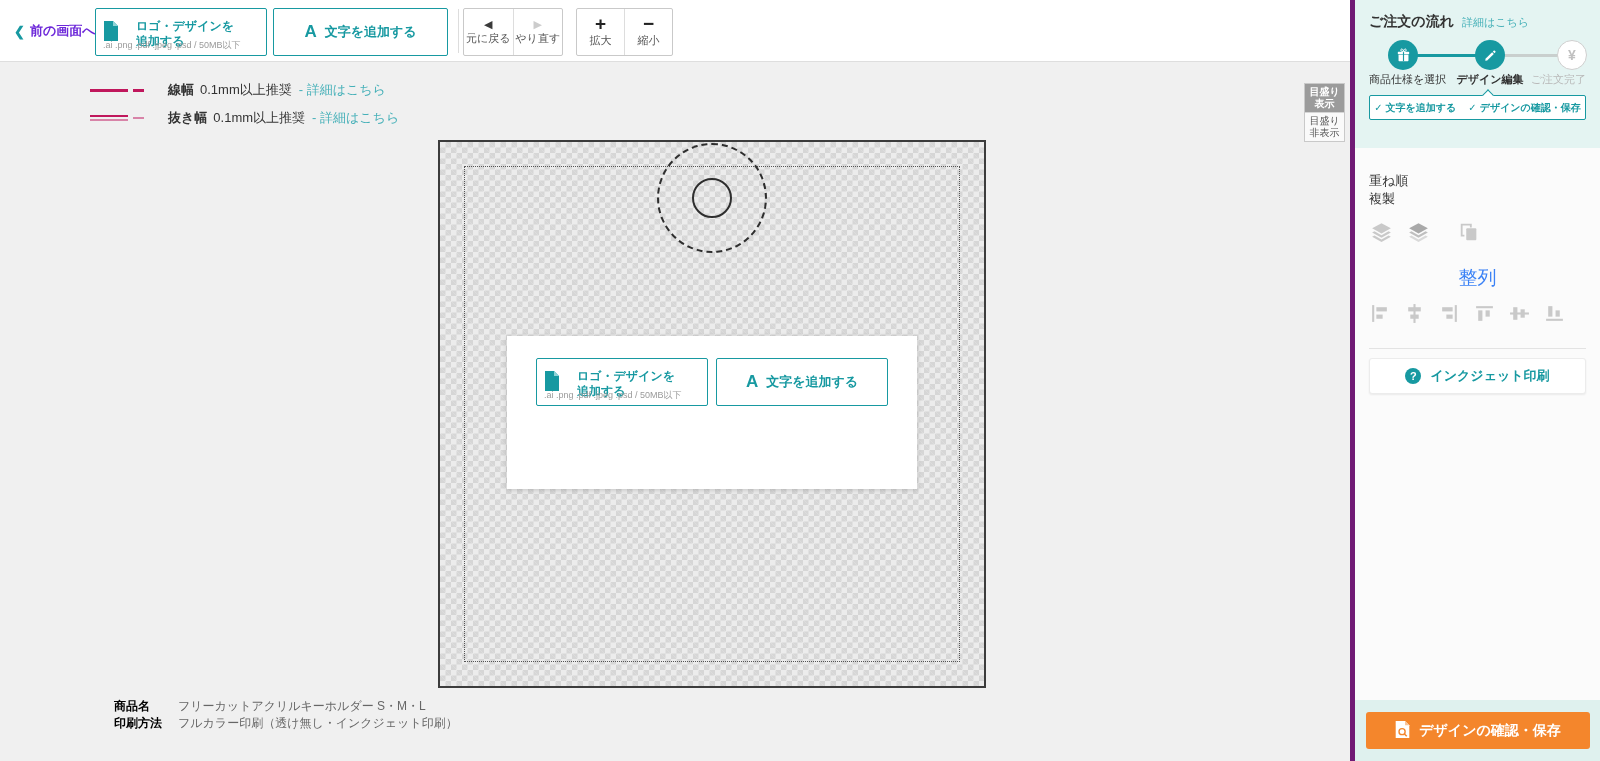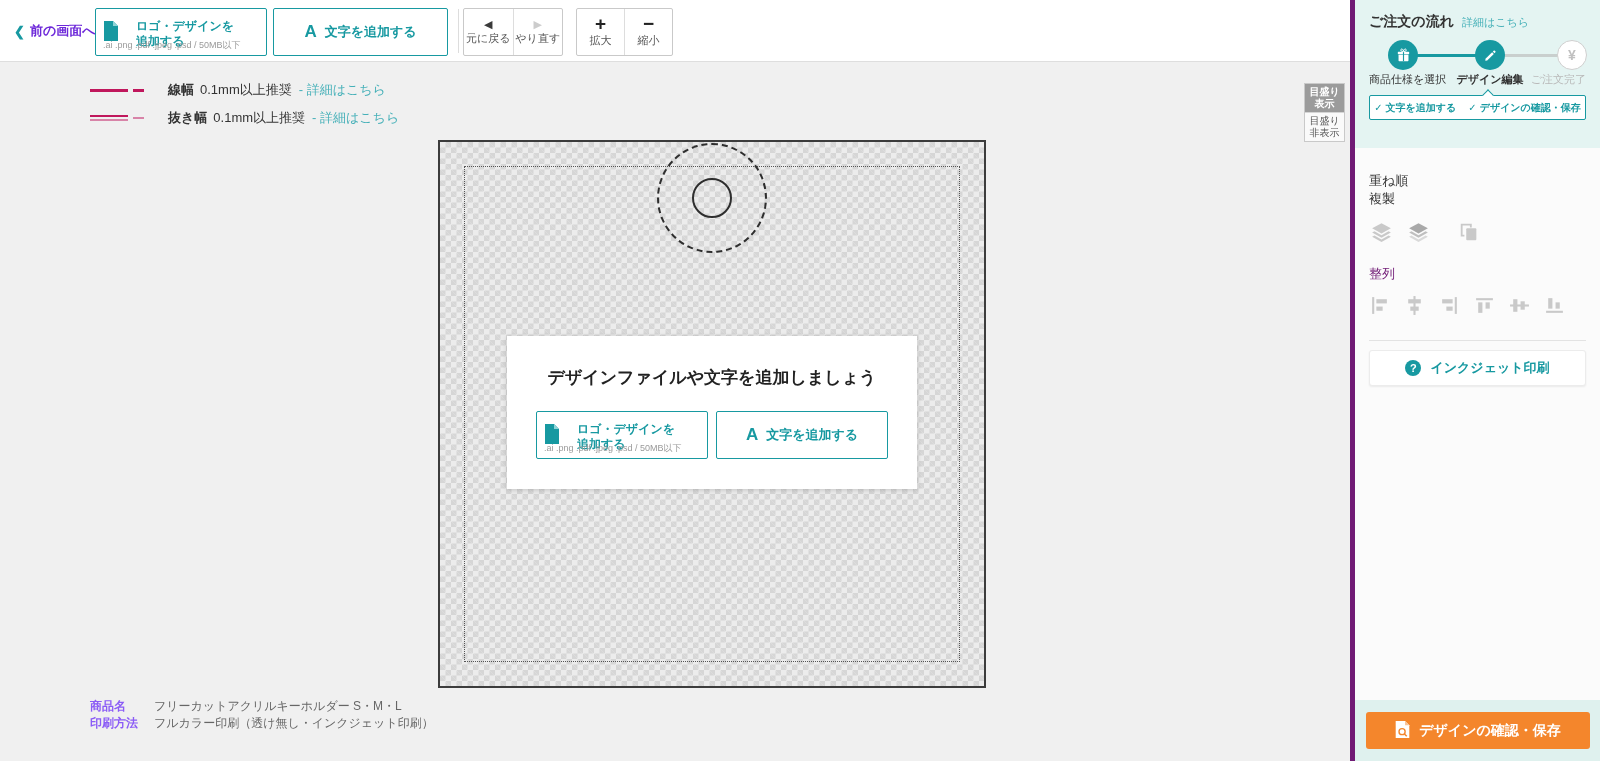--- a/index.html
+++ b/index.html
@@ -71,21 +71,21 @@
   .cut-circle { position:absolute; left:50%; top:1px; width:110px; height:110px; margin-left:-55px; border:2px dashed #2e2e2e; border-radius:50%; }
   .hole-circle { position:absolute; left:50%; top:36px; width:40px; height:40px; margin-left:-20px; border:2px solid #2e2e2e; border-radius:50%; }
 
   .modal { position:absolute; left:50%; top:194px; width:410px; height:153px; margin-left:-205px; background:#fff; box-shadow:0 1px 5px rgba(0,0,0,.18); }
   .modal-title { margin-top:30px; text-align:center; font-size:17px; font-weight:bold; color:#222; }
   .modal-btns { display:flex; justify-content:center; gap:8px; margin-top:22px; }
 
   
   .product-info { position:absolute; left:90px; top:698px; font-size:12px; color:#666; }
   .pi-row { display:flex; line-height:17px; }
-  .pi-label { width:64px; font-weight:bold; color:#8b5cf6; }
+  .pi-label { width:64px; font-weight:bold; color:#000000;margin-left:24px; }
 
   
   .sidebar { position:absolute; left:1350px; top:0; width:250px; height:761px; background:#fbfbfb; border-left:5px solid #701a75; }
   .flow { position:relative; height:148px; background:#e4f4f2; padding:13px 14px 0; }
   .flow-head { display:flex; align-items:baseline; gap:8px; }
   .flow-title { font-size:14px; font-weight:bold; color:#333; }
   .flow-link { font-size:11px; color:#45b0b8; cursor:pointer; }
   .stepper { position:relative; height:32px; margin-top:9px; }
   .step-line { position:absolute; top:14px; height:3px; }
   .sl-done { left:34px; width:88px; background:#1799a1; }
@@ -102,21 +102,21 @@
   .substeps .pointer { position:absolute; top:-5px; left:114px; width:8px; height:8px; background:#fff; border-left:1px solid #1799a1; border-top:1px solid #1799a1; transform:rotate(45deg); }
   .substep { display:flex; align-items:center; gap:3px; font-weight:bold; }
 
   .tools { padding:24px 14px 0; }
   .tool-labels { display:flex; font-size:13px; color:#333;flex-direction:column; }
   .lbl-order { width:90px; }
   .tool-icons { display:flex; align-items:center; margin-top:11px; height:26px; }
   .icon-btn { background:none; border:none; padding:0; cursor:pointer; display:flex; align-items:center; justify-content:center; }
   .ic-order1 { margin-right:12px; }
   .ic-dup { margin-left:27px; }
-  .align-label { margin-top:20px; font-size:13px; color:#701a75; }
+  .align-label { margin-top:20px; font-size:19px; color:#3b82f6;text-align:center; }
   .align-icons { display:flex; gap:14px; margin-top:12px; }
   .tools-sep { margin-top:24px; border-top:1px solid #e3e3e3; }
   .help-btn { margin-top:9px; width:100%; height:36px; background:#fff; border:1px solid #ececec; border-radius:3px; box-shadow:0 1px 2px rgba(0,0,0,.07); display:flex; align-items:center; justify-content:center; gap:9px; color:#1799a1; font-size:13px; font-weight:bold; cursor:pointer; }
   .q-circle { width:16px; height:16px; border-radius:50%; background:#1799a1; color:#fff; font-size:11px; font-weight:bold; display:flex; align-items:center; justify-content:center; }
 
   .save-strip { position:absolute; left:0; bottom:0; width:100%; height:61px; background:#dff1ee; display:flex; align-items:center; justify-content:center; }
   .save-btn { width:224px; height:37px; background:#f4862c; border:none; border-radius:3px; color:#fff; font-size:14px; font-weight:bold; display:flex; align-items:center; justify-content:center; gap:8px; cursor:pointer; }
 </style>
 </head>
 <body>
@@ -203,21 +203,20 @@
       <span>非表示</span>
     </button>
   </div>
 
   <div class="canvas">
     <div class="safety-rect"></div>
     <div class="cut-circle"></div>
     <div class="hole-circle"></div>
 
     <div class="modal">
-      <div class="modal-title">デザインファイルや文字を追加しましょう</div>
       <div class="modal-btns">
         <button class="teal-btn upload-btn">
           <span class="doc-ic">
             <svg width="16" height="20" viewBox="0 0 16 20">
                 <path d="M1 0 h9 l5 5 v15 h-14 z" fill="#1799a1"></path>
                 <path d="M10 0 l5 5 h-5 z" fill="#8ed3d7"></path>
               </svg>
           </span>
           <span class="upload-line">ロゴ・デザインを</span>
           <span class="upload-line">追加する</span>

